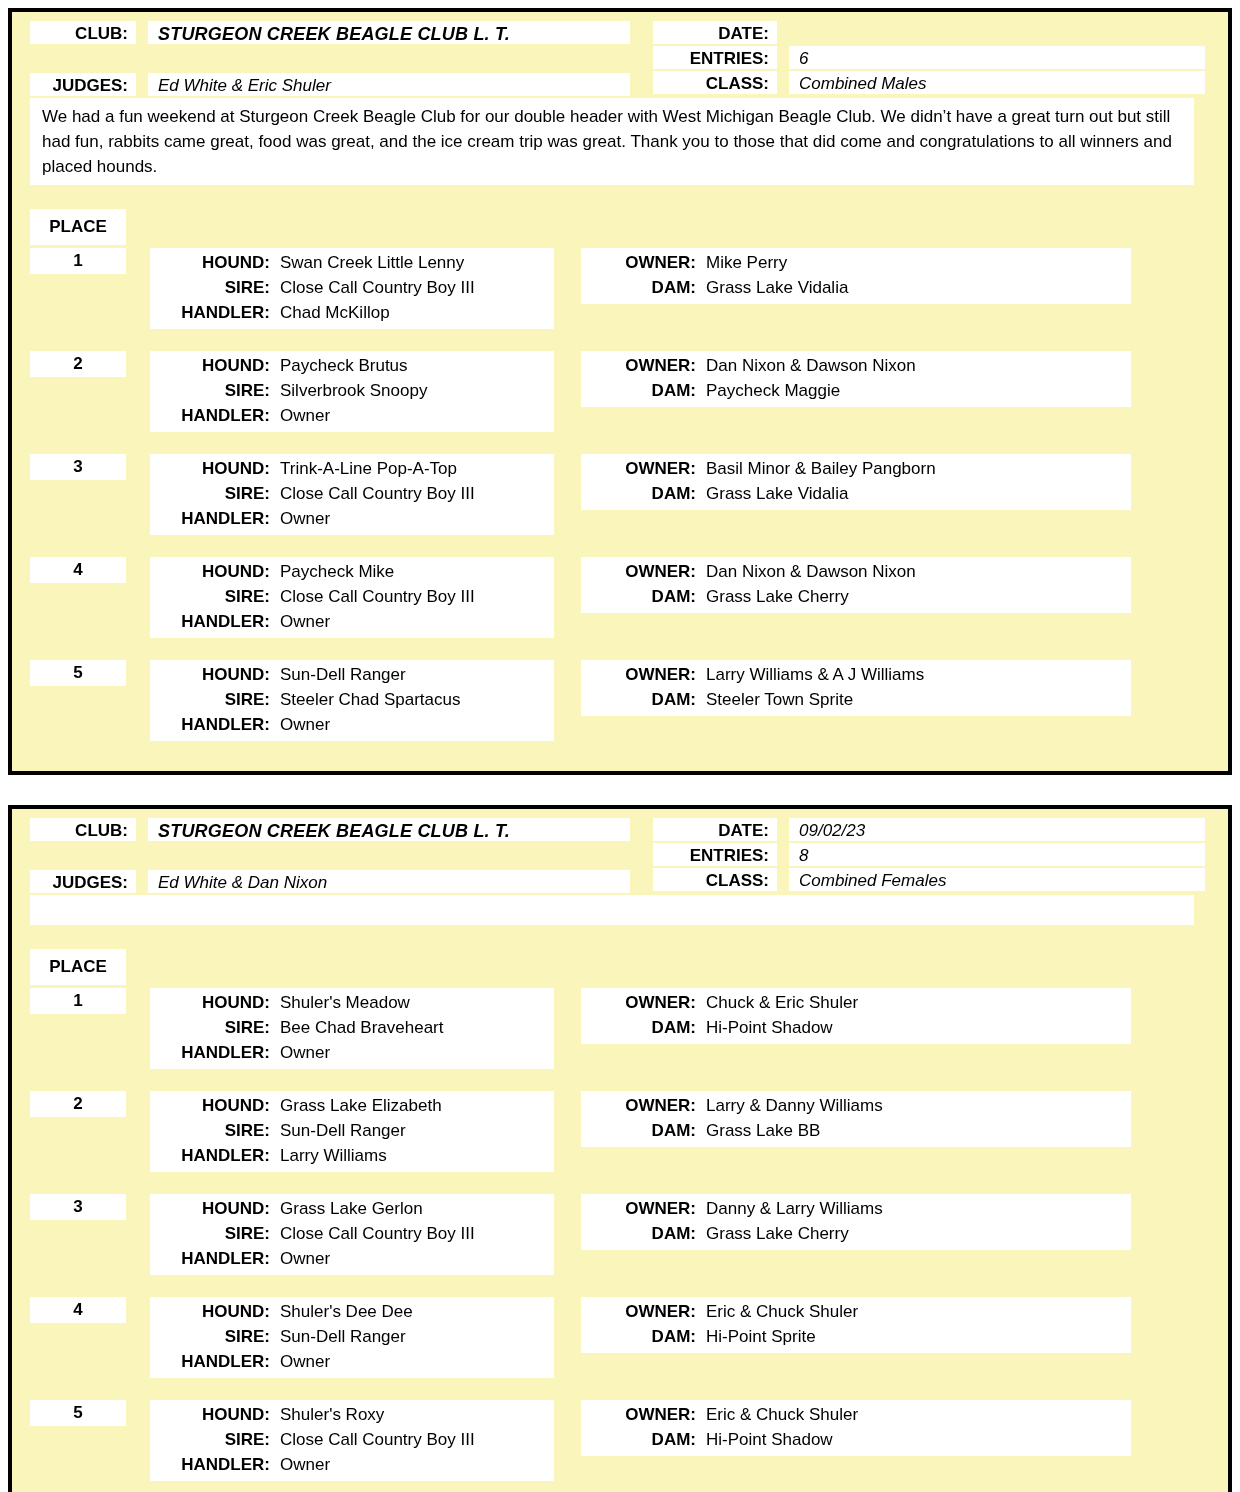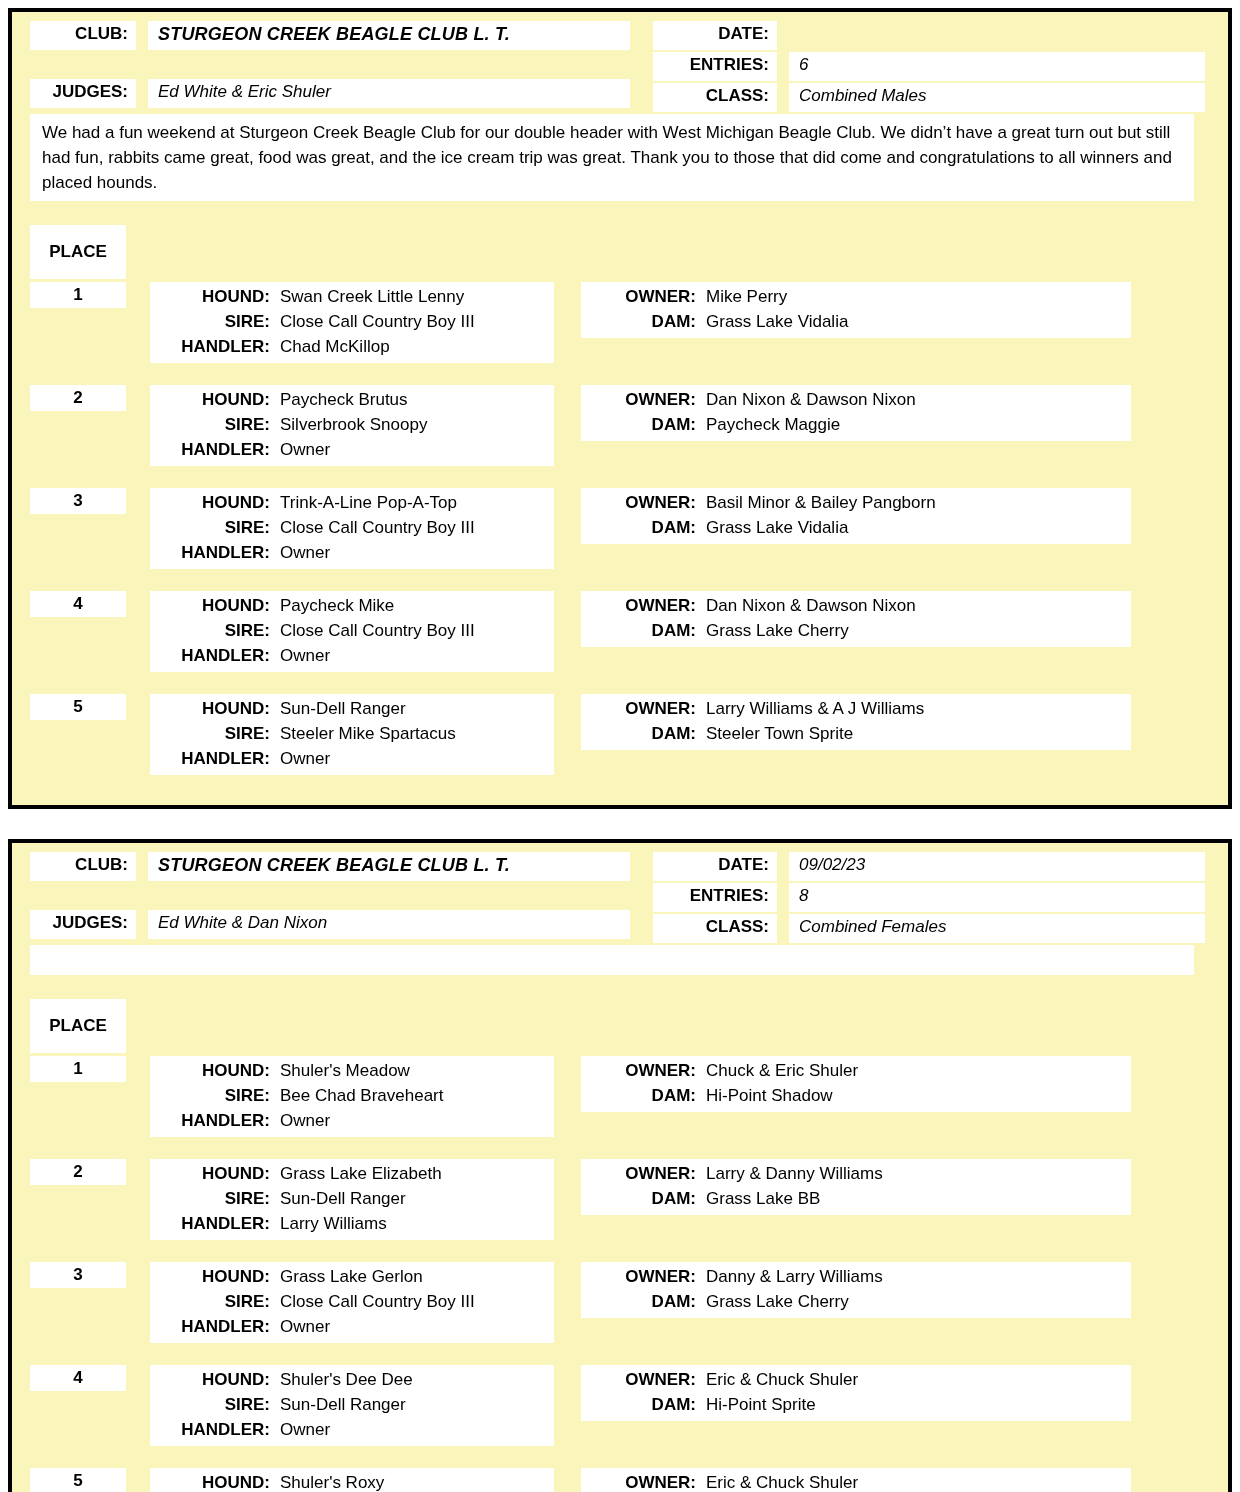--- a/index.html
+++ b/index.html
@@ -16,21 +16,21 @@
     margin: 8px 8px 0 8px;
     border: 4px solid #000;
     background: #FAF6BB;
     padding: 9px 0 8px 0;
   }
   .panel + .panel { margin-top: 30px; }
 
   .head { display: flex; justify-content: space-between; padding: 0 23px 0 18px; }
   .head-left { width: 600px; }
   .head-right { width: 552px; }
-  .hrow { display: flex; margin-bottom: 2px; height: 29px; }
+  .hrow { display: flex; margin-bottom: 2px; height: 23px; }
   .hrow.spacer { background: transparent; height: 25px; }
 
   .box { background: #ffffff; }
   .lbl { font-weight: 700; text-align: right; padding: 3px 8px 0 4px; }
   .lbl-club { width: 106px; margin-right: 12px; flex: none; }
   .lbl-r { width: 124px; margin-right: 12px; flex: none; }
   .val { padding: 3px 0 0 10px; flex: 1 1 auto; white-space: nowrap; overflow: hidden; font-style: italic; }
   .val-club { font-weight: 700; font-size: 18px; letter-spacing: 0.2px; }
 
   .notes {
@@ -38,21 +38,21 @@
     min-height: 30px;
     padding: 6px 12px;
     line-height: 25px;
   }
 
   .place-h {
     width: 96px;
     margin: 24px 0 3px 18px;
     text-align: center;
     font-weight: 700;
-    padding: 17px 0;
+    padding: 8px 0;
   }
 
   .entry { display: flex; align-items: flex-start; margin: 0 0 22px 18px; }
   .place-num { width: 96px; flex: none; text-align: center; font-weight: 700; padding: 3px 0; }
   .info-left  { width: 404px; flex: none; margin-left: 24px; padding: 2px 0 4px 0; }
   .info-right { width: 550px; flex: none; margin-left: 27px; padding: 2px 0 4px 0; }
   .irow { display: flex; line-height: 25px; }
   .ilbl { font-weight: 700; text-align: right; width: 130px; padding-right: 10px; flex: none; }
   .info-right .ilbl { width: 125px; }
   .ival { white-space: nowrap; }
@@ -205,21 +205,21 @@
 
   <div class="entry">
     <div class="box place-num">5</div>
     <div class="box info-left">
       <div class="irow">
         <span class="ilbl">HOUND:</span>
         <span class="ival">Sun-Dell Ranger</span>
       </div>
       <div class="irow">
         <span class="ilbl">SIRE:</span>
-        <span class="ival">Steeler Mike Spartacus</span>
+        <span class="ival">Steeler Chad Spartacus</span>
       </div>
       <div class="irow">
         <span class="ilbl">HANDLER:</span>
         <span class="ival">Owner</span>
       </div>
     </div>
     <div class="box info-right">
       <div class="irow">
         <span class="ilbl">OWNER:</span>
         <span class="ival">Larry Williams &amp; A J Williams</span>

